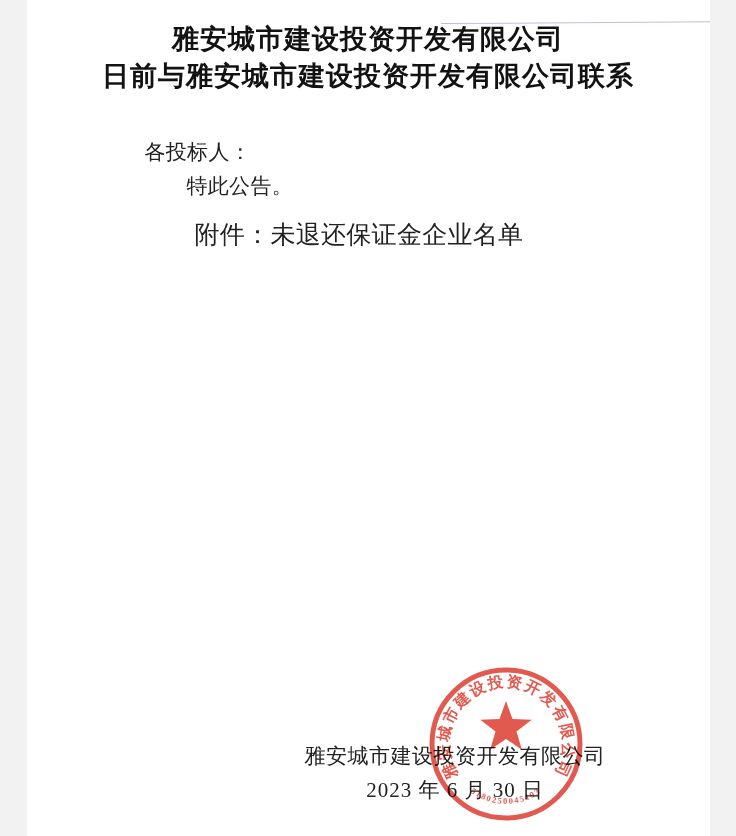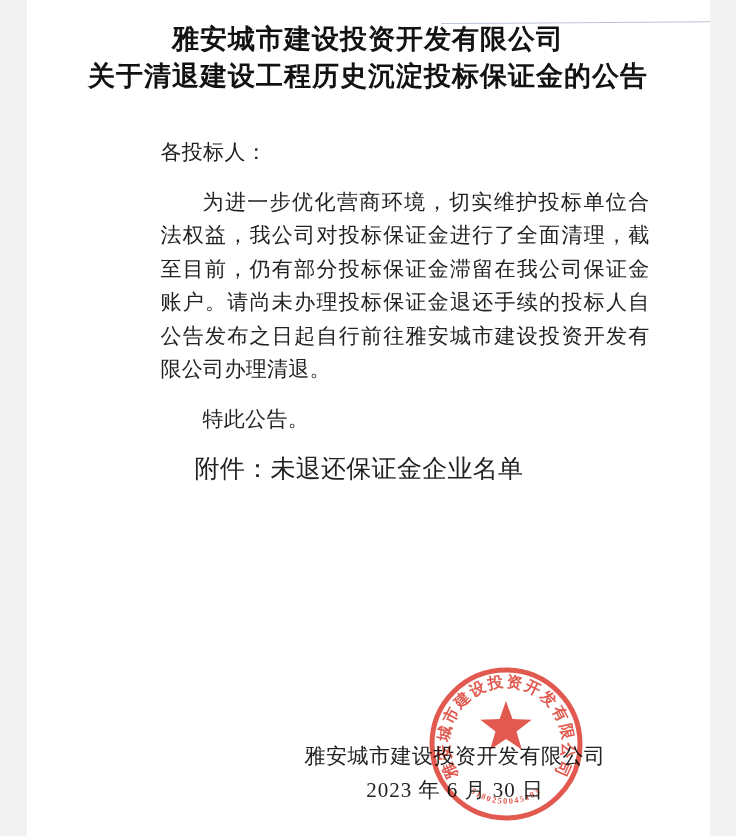--- a/index.html
+++ b/index.html
@@ -39,21 +39,21 @@
     margin-top: 41px;
     padding-left: 118px;
     padding-right: 44px;
     font-size: 21px;
     line-height: 33.5px;
     text-align: justify;
     color: #222222;
     letter-spacing: 0.3px;
   }
   .doc-body p {
-    margin: 16px;
+    margin: 0;
     text-indent: 2em;
   }
   .doc-body p.salutation {
     text-indent: 0;
   }
   .attachment-line {
     margin-top: 15px;
     text-indent: 2em;
     font-size: 25px;
     line-height: 33.5px;
@@ -91,26 +91,25 @@
 </style>
 </head>
 <body>
 
 <div class="page">
 
   <div class="scan-line"></div>
 
   <div class="title-block">
     <div>雅安城市建设投资开发有限公司</div>
-    <div>关于清退建设工程历史沉淀投标保证金的公告</div>
+    <div>日前与雅安城市建设投资开发有限公司联系</div>
   </div>
 
   <div class="doc-body">
     <p class="salutation">各投标人：</p>
-    <p>为进一步优化营商环境，切实维护投标单位合法权益，我公司对投标保证金进行了全面清理，截至目前，仍有部分投标保证金滞留在我公司保证金账户。请尚未办理投标保证金退还手续的投标人自公告发布之日起自行前往雅安城市建设投资开发有限公司办理清退。</p>
     <p>特此公告。</p>
     <div class="attachment-line">附件：未退还保证金企业名单</div>
   </div>
 
   <div class="sig-block">
     <div>雅安城市建设投资开发有限公司</div>
     <div class="sig-date">2023 年 6 月 30 日</div>
   </div>
 
   <svg class="seal" viewBox="0 0 160 160" aria-hidden="true">

